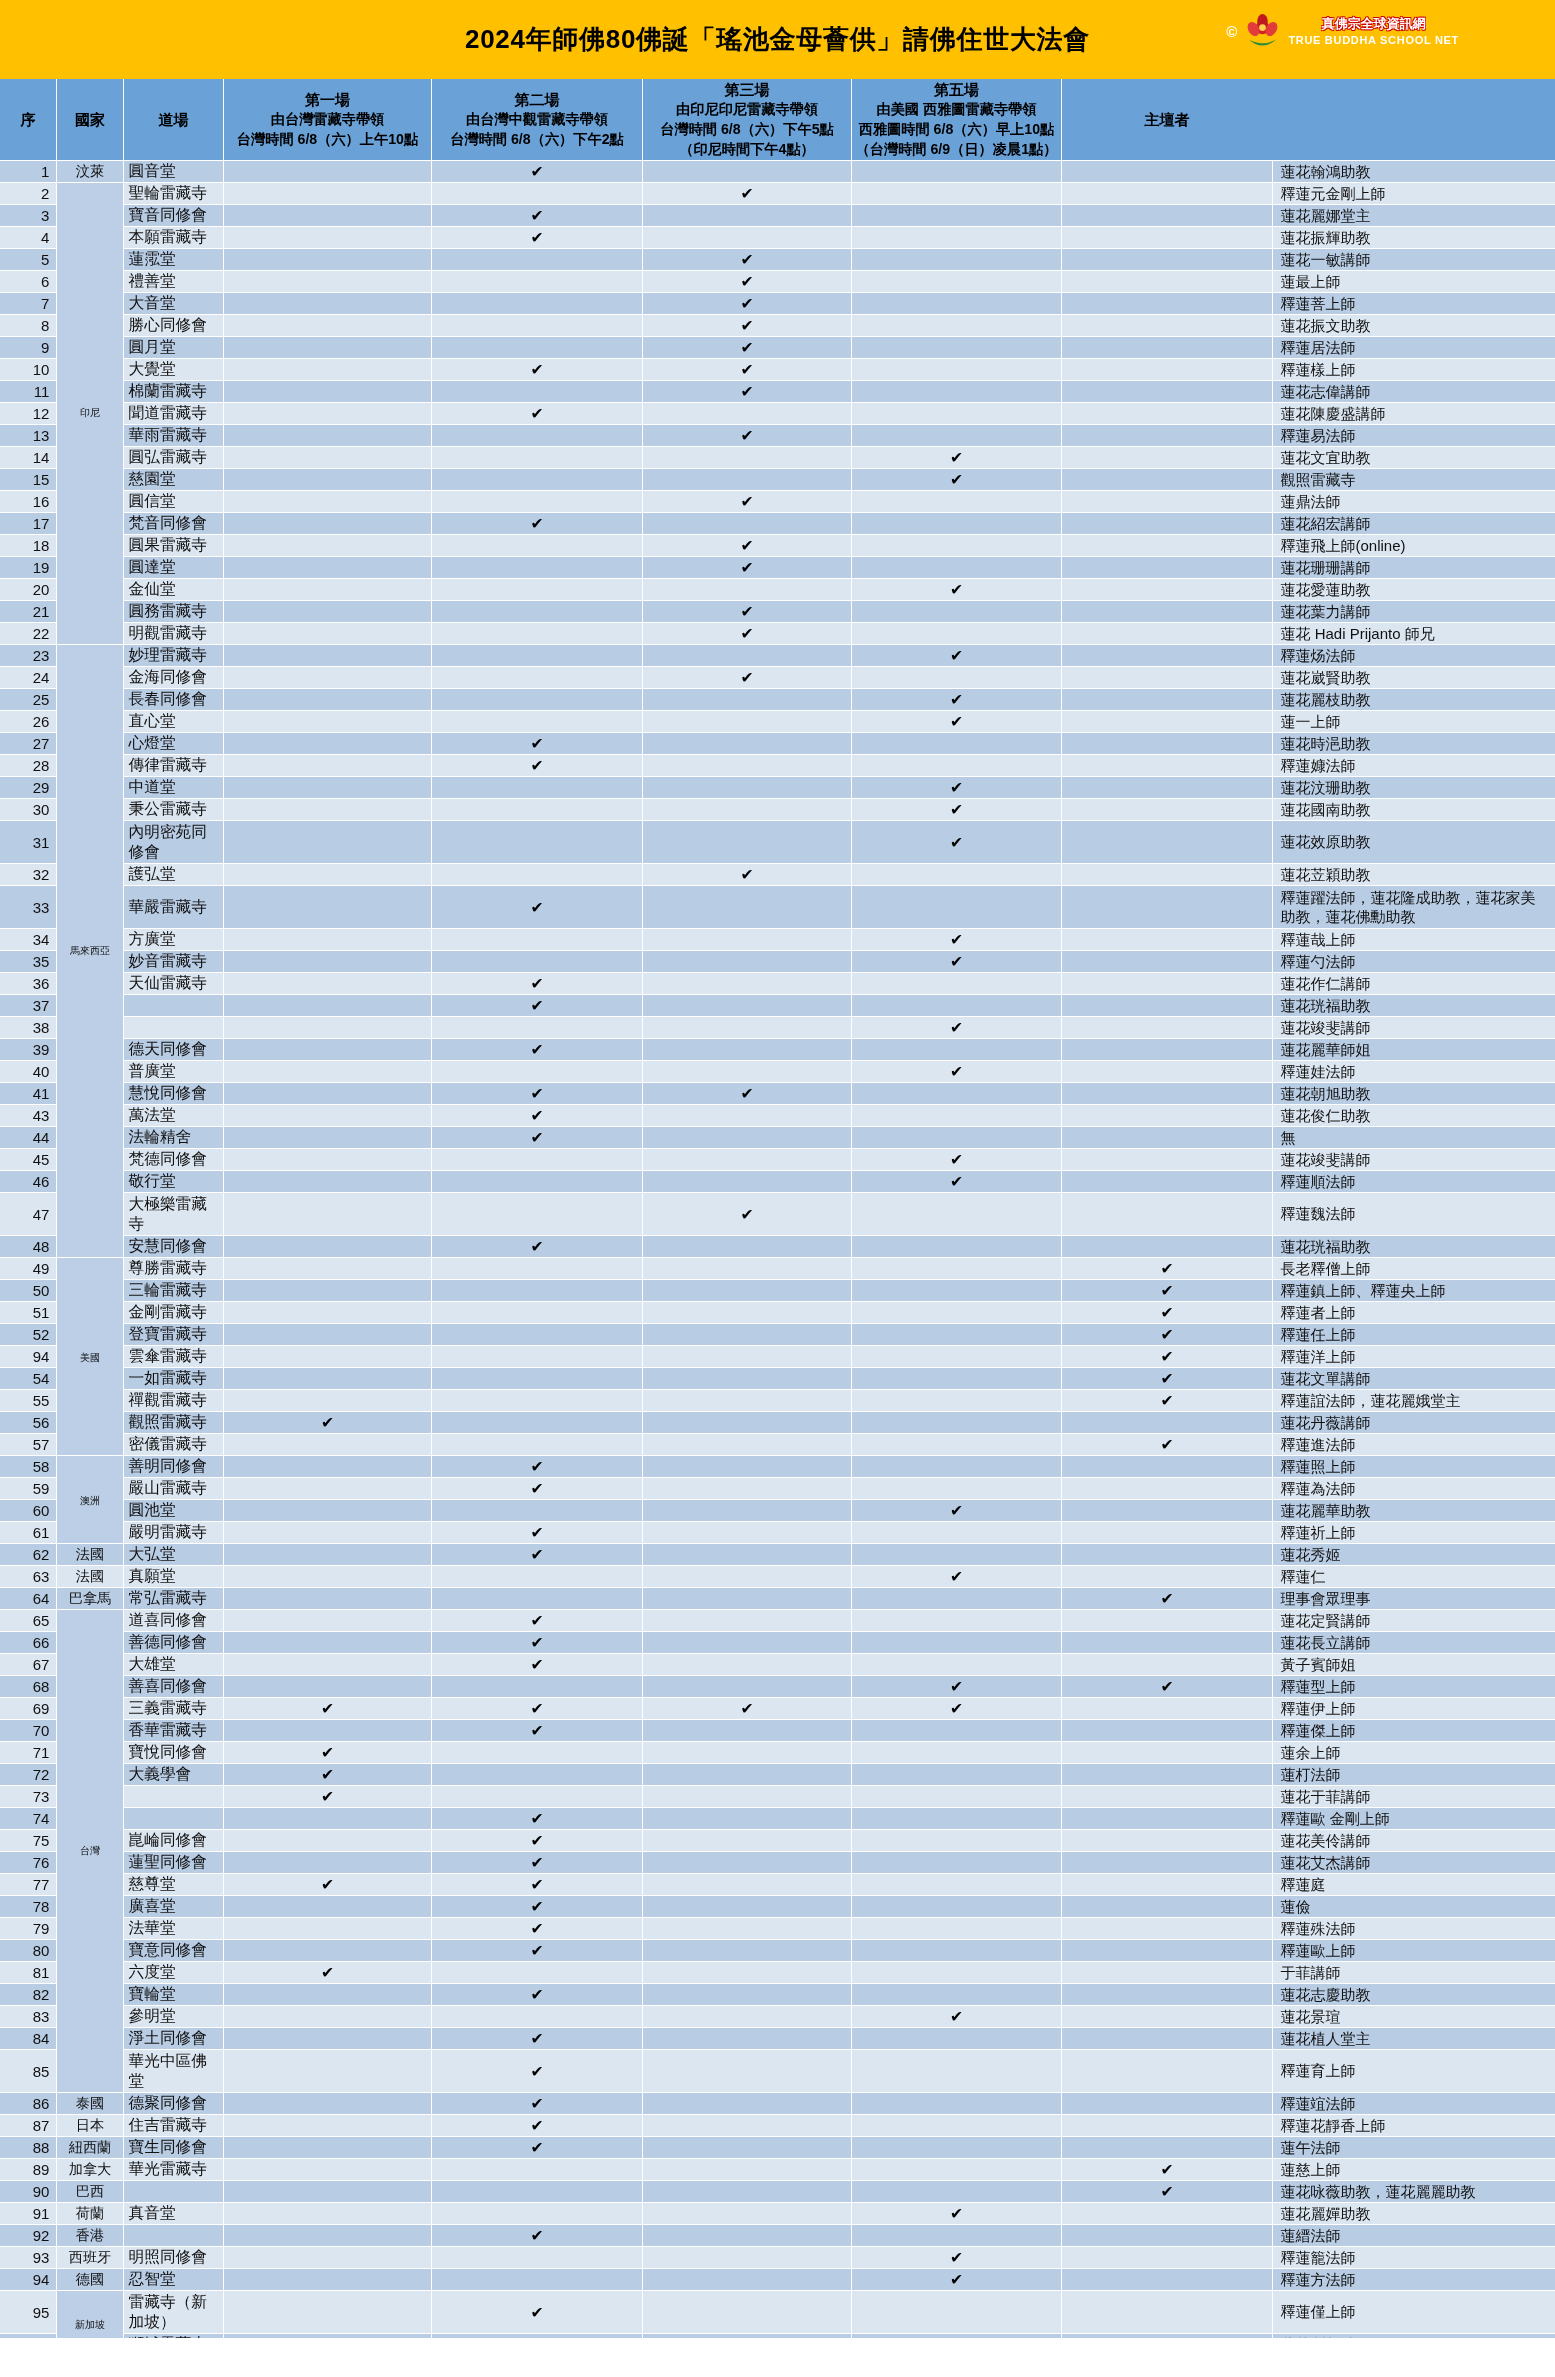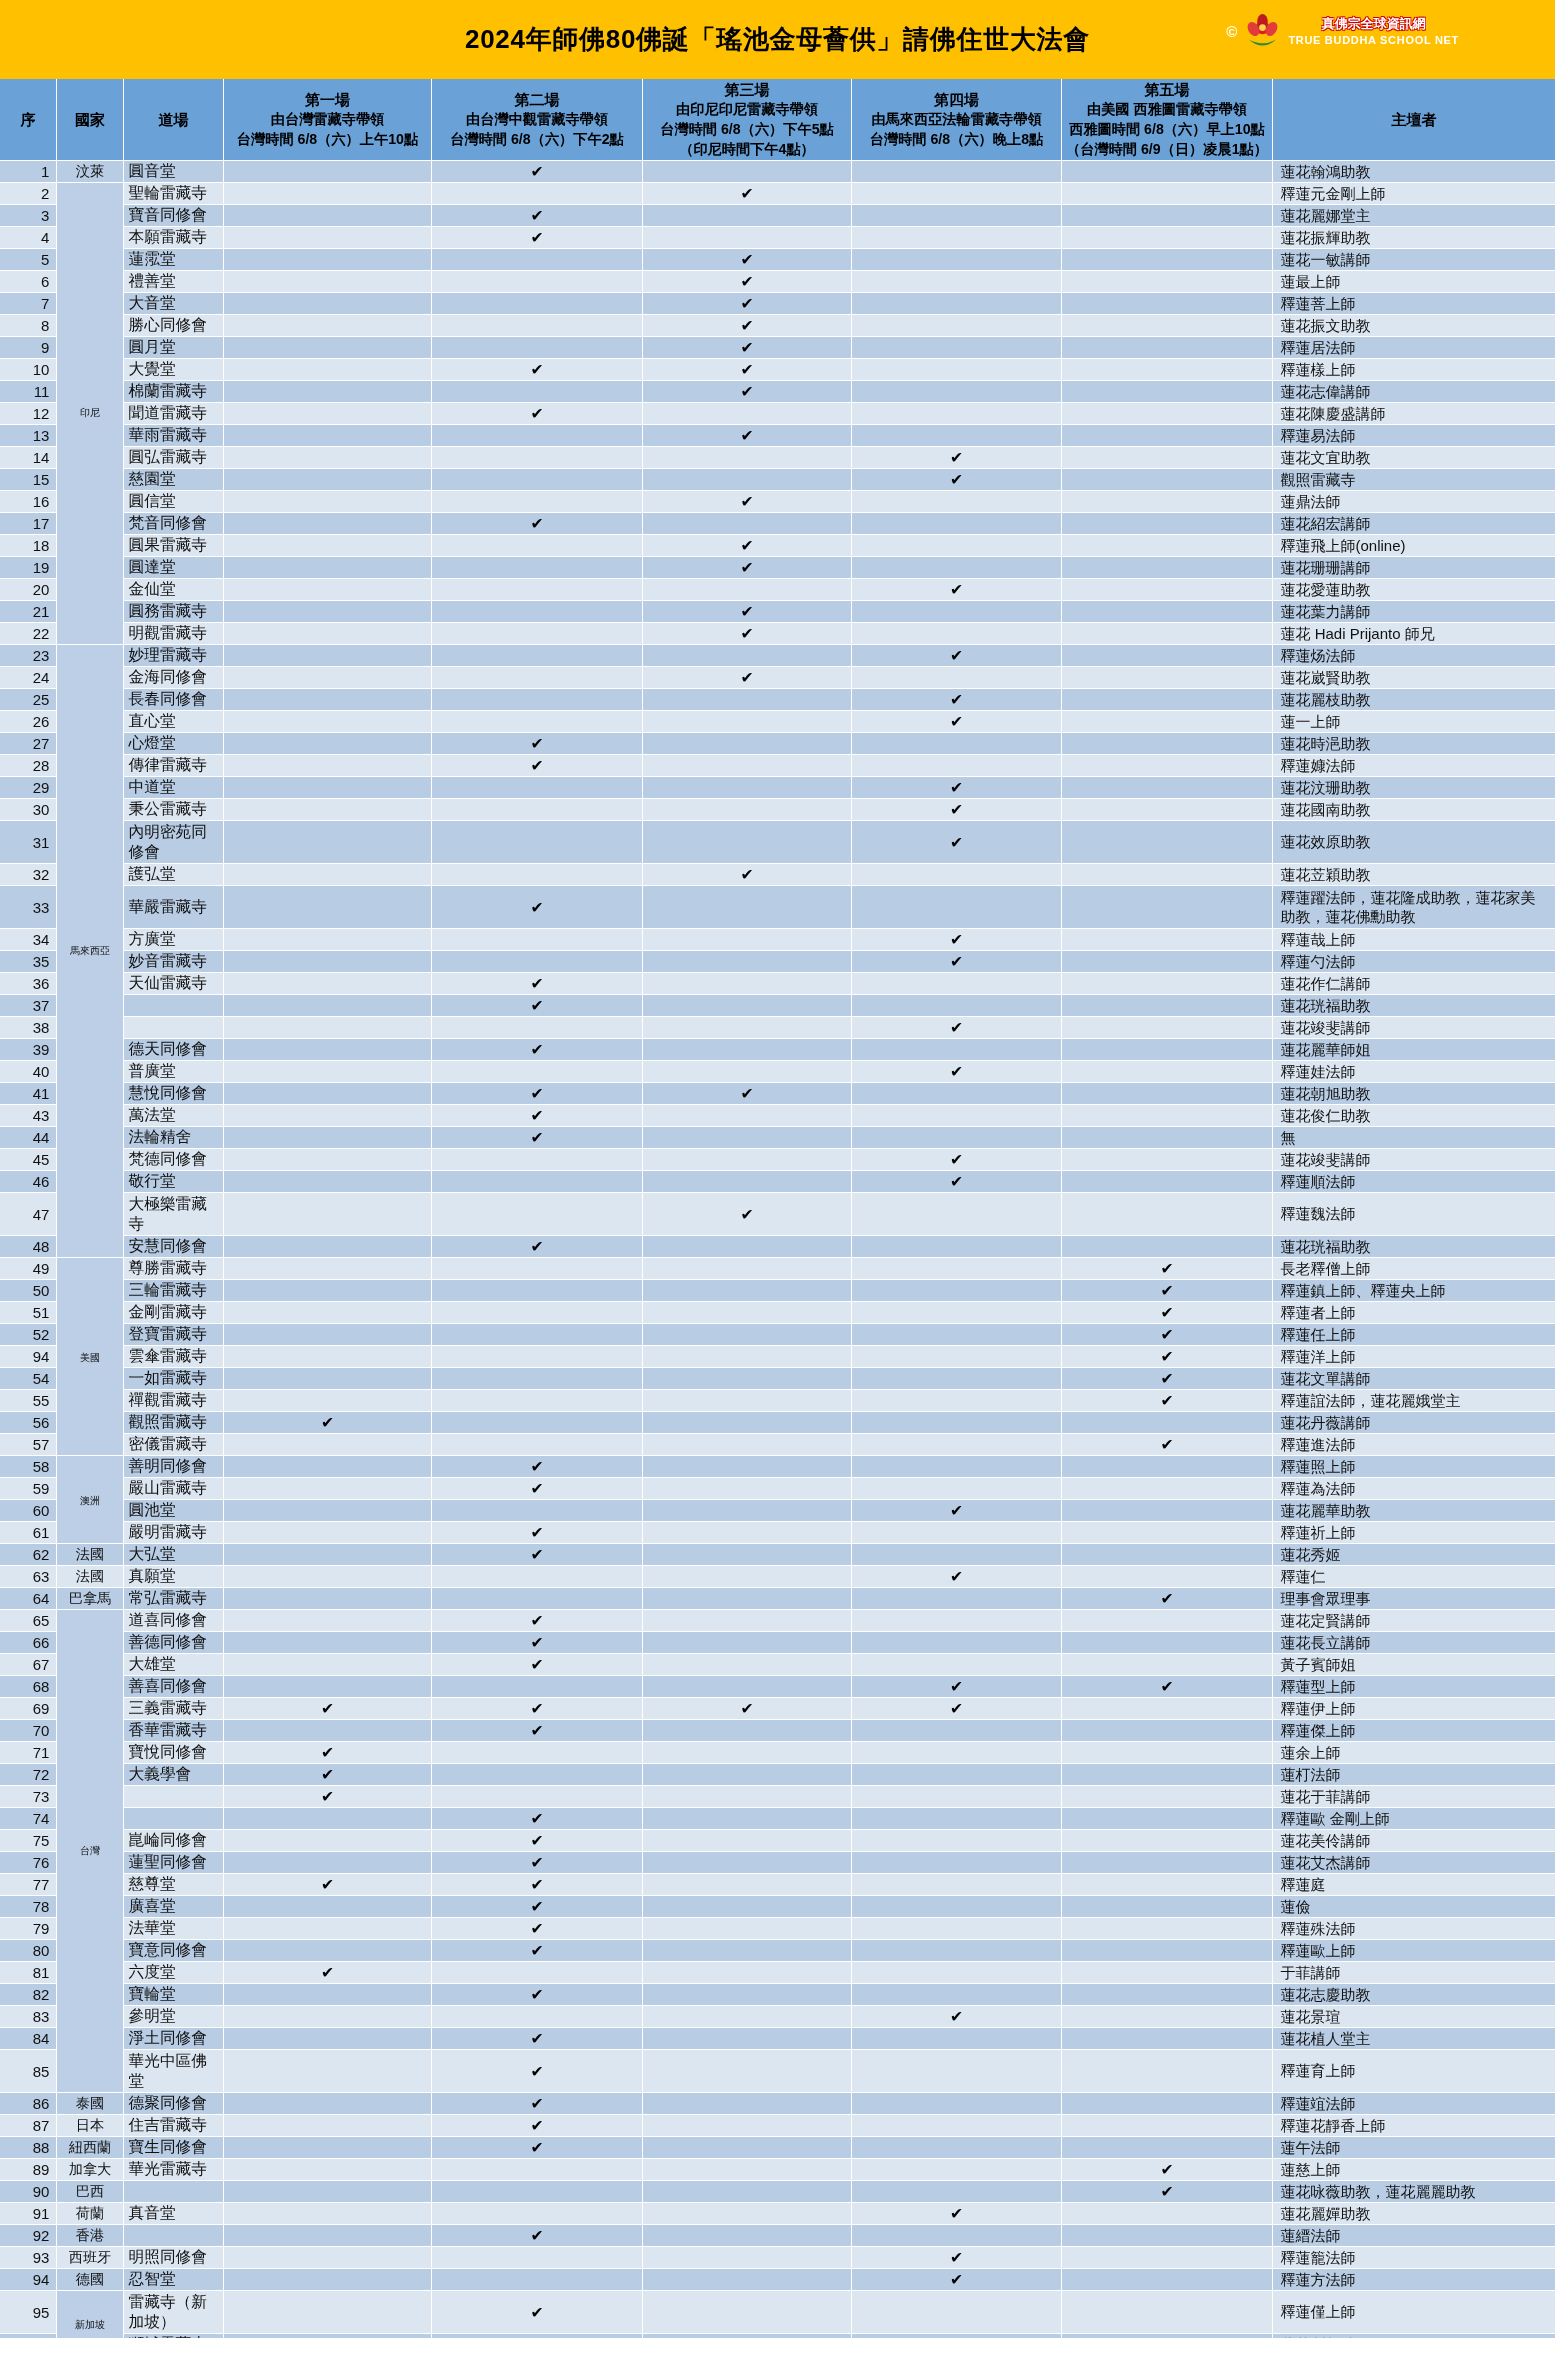--- a/index.html
+++ b/index.html
@@ -92,25 +92,20 @@
         <div class="hline">由台灣中觀雷藏寺帶領</div>
         <div class="hline">台灣時間 6/8（六）下午2點</div>
       </div>
     <div class="hcell session-cell">
         <div class="hline first">第三場</div>
         <div class="hline">由印尼印尼雷藏寺帶領</div>
         <div class="hline">台灣時間 6/8（六）下午5點</div>
         <div class="hline">（印尼時間下午4點）</div>
       </div>
     <div class="hcell session-cell">
-        <div class="hline first">第四場</div>
-        <div class="hline">由馬來西亞法輪雷藏寺帶領</div>
-        <div class="hline">台灣時間 6/8（六）晚上8點</div>
-      </div>
-    <div class="hcell session-cell">
         <div class="hline first">第五場</div>
         <div class="hline">由美國 西雅圖雷藏寺帶領</div>
         <div class="hline">西雅圖時間 6/8（六）早上10點</div>
         <div class="hline">（台灣時間 6/9（日）凌晨1點）</div>
       </div>
     <div class="hcell">主壇者</div>
   </div>
 
   <div id="rows">
       <div class="row grid band-a">

